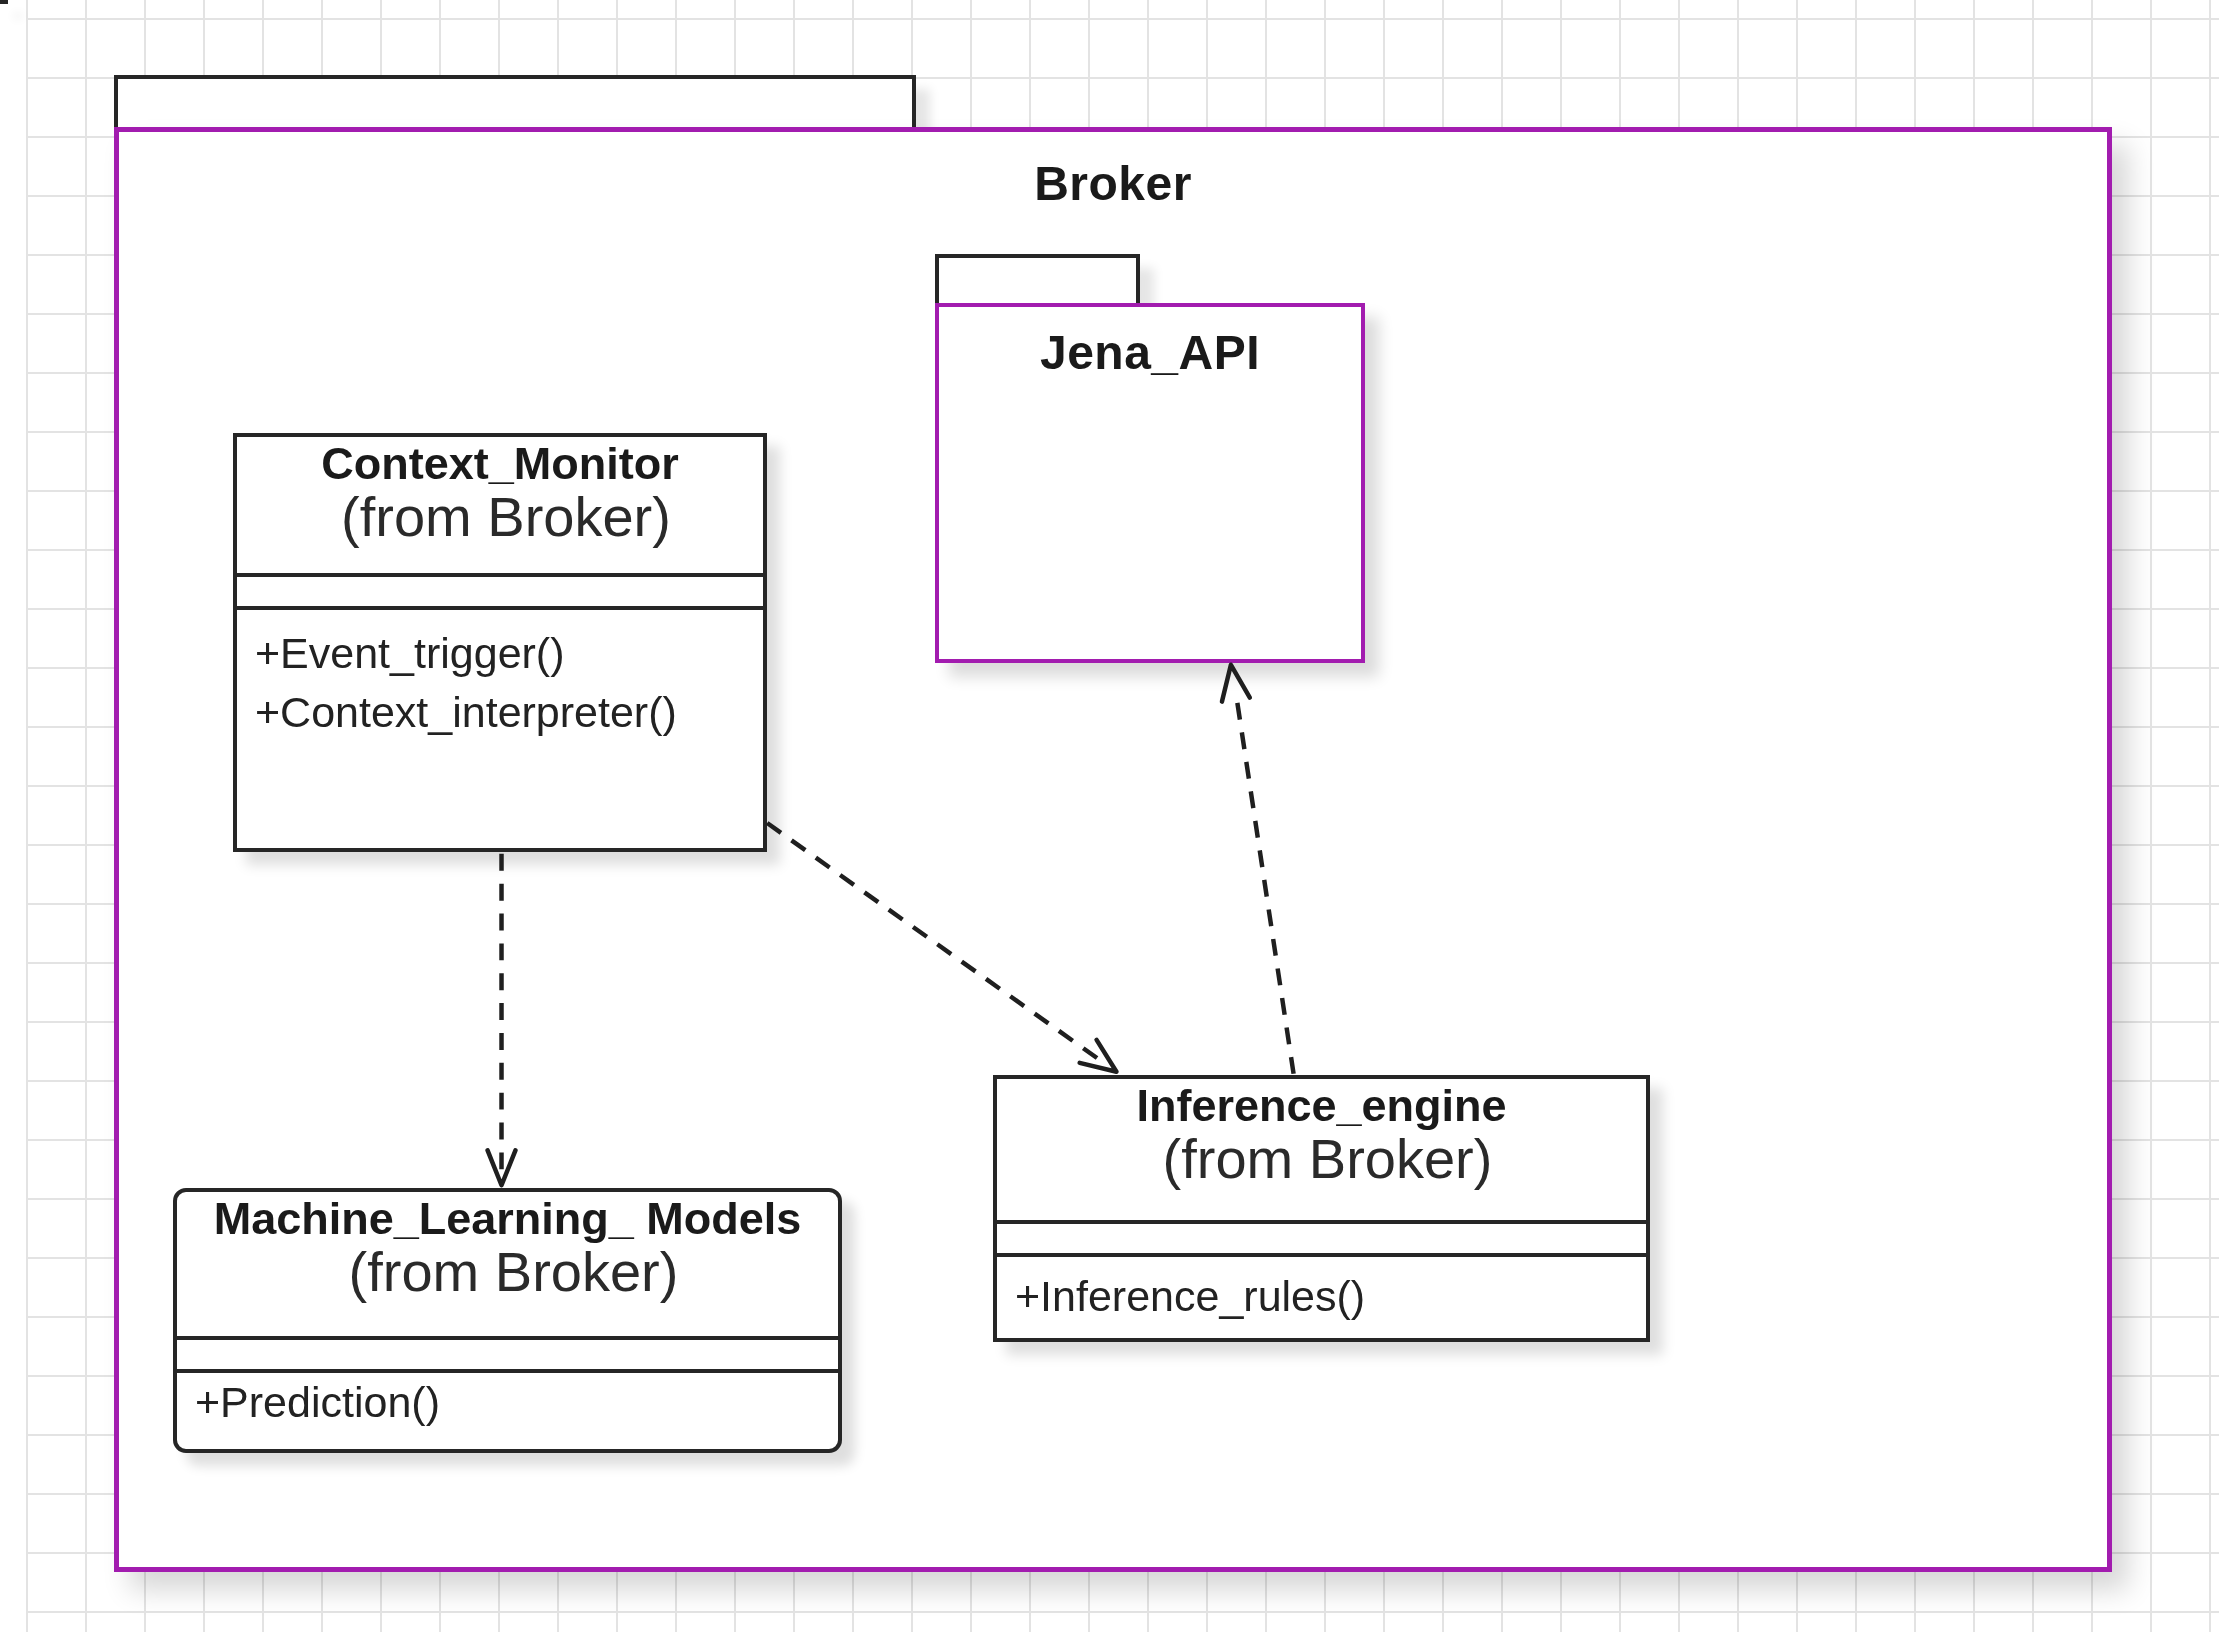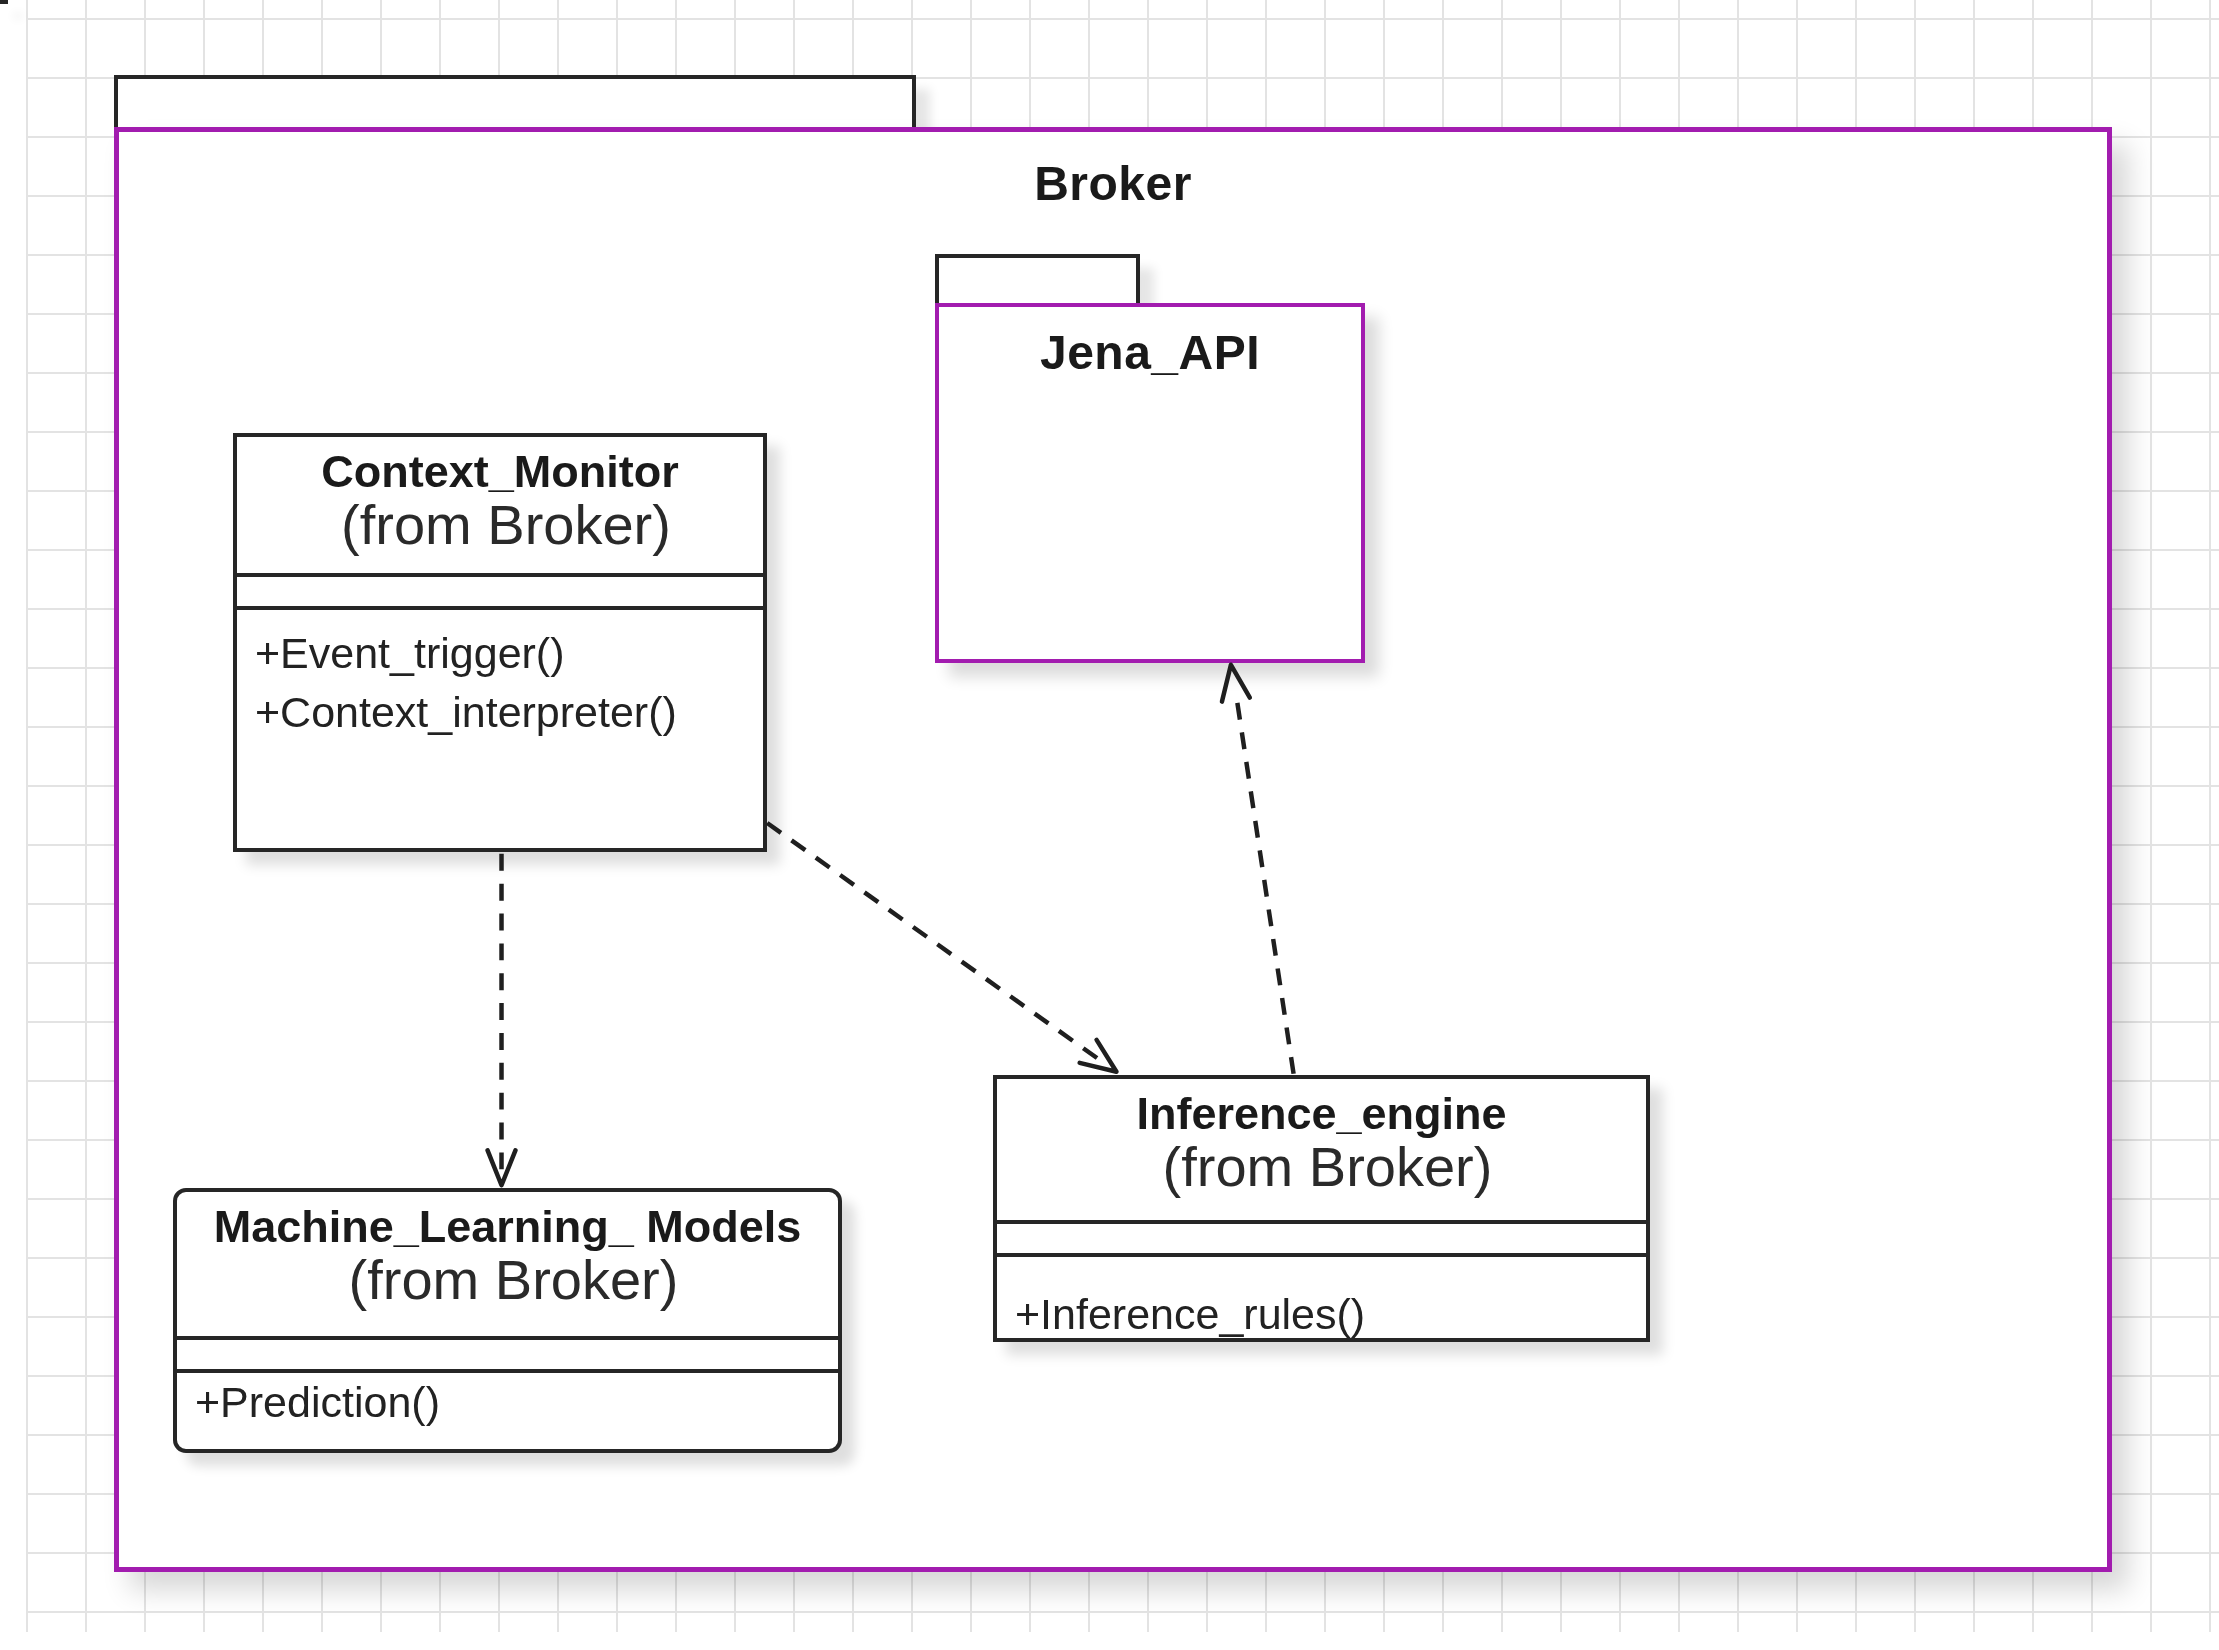--- a/index.html
+++ b/index.html
@@ -56,21 +56,21 @@
     position: absolute;
     display: flex;
     flex-direction: column;
     background: #ffffff;
     border: 4px solid #262626;
     box-shadow: 13px 13px 12px rgba(0,0,0,0.13);
   }
   .cls-head {
     flex: 0 0 auto;
     text-align: center;
-    padding-top: 8px;
+    padding-top: 0;
     overflow: hidden;
   }
   .cls-name { font-size: 45px; font-weight: bold; line-height: 54px; white-space: nowrap; }
   .cls-from { font-size: 56px; line-height: 52px; color: #2a2a2a; margin-left: 12px; }
   .cls-attrs {
     flex: 0 0 auto;
     height: 37px;
     border-top: 4px solid #262626;
     border-bottom: 4px solid #262626;
   }
@@ -146,21 +146,21 @@
       <div>+Prediction()</div>
     </div>
   </div>
 
   <div class="uml-class" style="left:993px; top:1075px; width:657px; height:267px;">
     <div class="cls-head" style="height:141px;border-radius:15px;">
       <div class="cls-name">Inference_engine</div>
       <div class="cls-from">(from Broker)</div>
     </div>
     <div class="cls-attrs"></div>
-    <div class="cls-methods" style="padding-top:28px;">
+    <div class="cls-methods" style="padding-top:10px;">
       <div>+Inference_rules()</div>
     </div>
   </div>
 
   <svg class="edges" width="2220" height="1651" viewBox="0 0 2231 1659">
 
     <g>
       <path class="edge-line" d="M504 858 L504 1184"></path>
       <polyline class="edge-head" points="490,1156 504,1191 518,1156"></polyline>
     </g>

